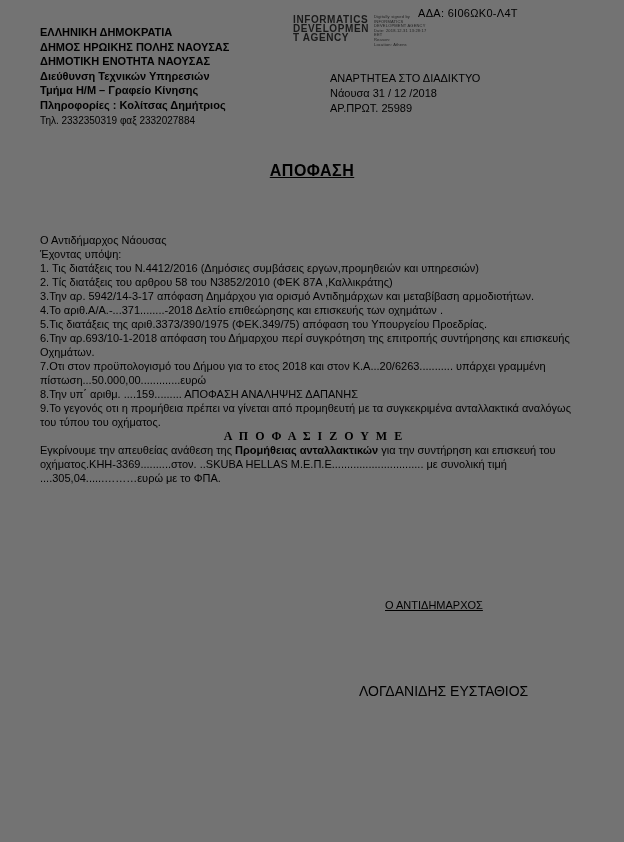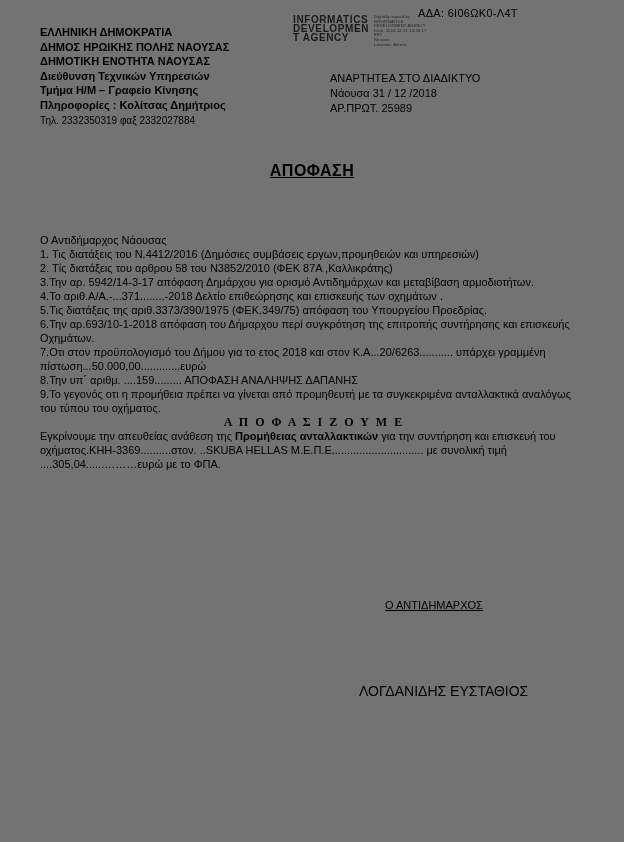--- a/index.html
+++ b/index.html
@@ -96,20 +96,21 @@
     <div>Νάουσα 31 / 12  /2018</div>
     <div>ΑΡ.ΠΡΩΤ. 25989</div>
   </div>
 
   <div class="doc-title">
     <span>ΑΠΟΦΑΣΗ</span>
   </div>
 
   <div class="main">
     <p class="intro">Ο Αντιδήμαρχος Νάουσας</p>
+    <p class="having">Έχοντας υπόψη:</p>
     <p>1. Τις διατάξεις  του Ν.4412/2016 (Δημόσιες συμβάσεις εργων,προμηθειών  και υπηρεσιών)</p>
     <p>2. Τίς διατάξεις του αρθρου 58 του Ν3852/2010 (ΦΕΚ 87Α ,Καλλικράτης)</p>
     <p>3.Την αρ. 5942/14-3-17 απόφαση Δημάρχου για ορισμό Αντιδημάρχων και μεταβίβαση αρμοδιοτήτων.</p>
     <p>4.Το αριθ.Α/Α.-...371........-2018  Δελτίο επιθεώρησης και επισκευής των οχημάτων .</p>
     <p>5.Τις διατάξεις της αριθ.3373/390/1975 (ΦΕΚ.349/75) απόφαση του Υπουργείου Προεδρίας.</p>
     <p>6.Την αρ.693/10-1-2018  απόφαση του Δήμαρχου περί συγκρότηση της επιτροπής συντήρησης και επισκευής Οχημάτων.</p>
     <p>7.Οτι στον προϋπολογισμό του Δήμου για το ετος 2018   και στον Κ.Α...20/6263...........  υπάρχει γραμμένη  πίστωση...50.000,00.............ευρώ</p>
     <p>8.Την υπ΄ αριθμ. ....159.........  ΑΠΟΦΑΣΗ ΑΝΑΛΗΨΗΣ ΔΑΠΑΝΗΣ</p>
     <p>9.Το γεγονός οτι η προμήθεια πρέπει να γίνεται από προμηθευτή με τα συγκεκριμένα ανταλλακτικά αναλόγως του τύπου του οχήματος.</p>
     <p class="decide-heading">Α Π Ο Φ Α Σ Ι Ζ Ο Υ Μ Ε</p>

